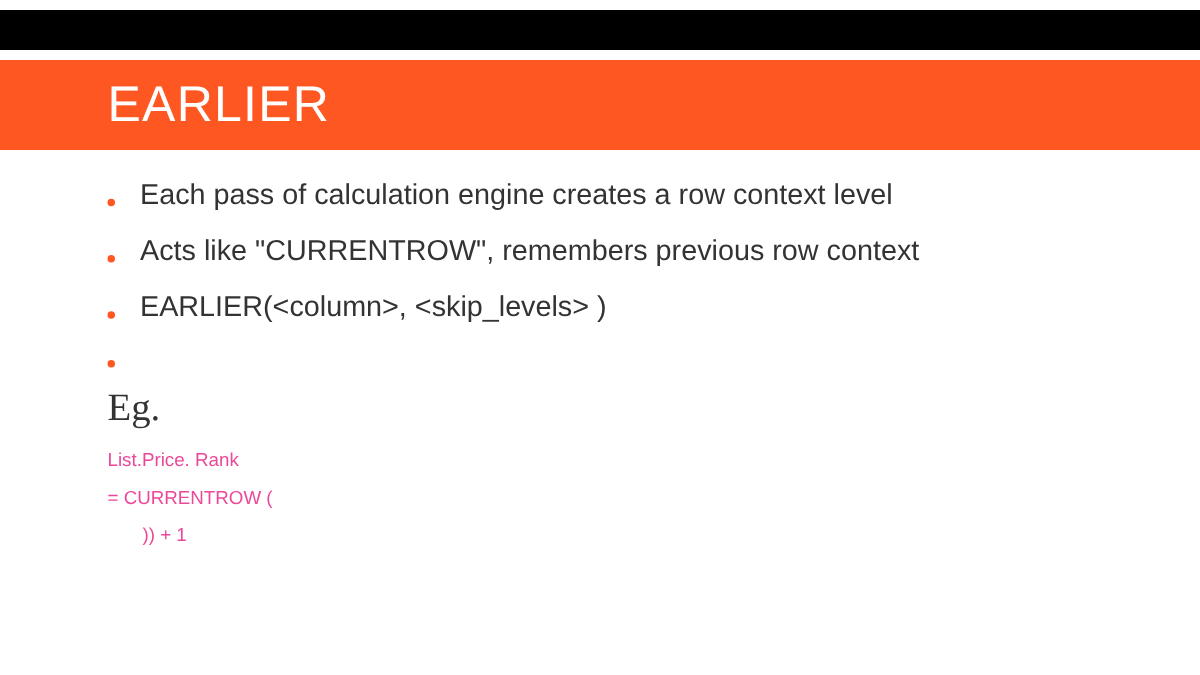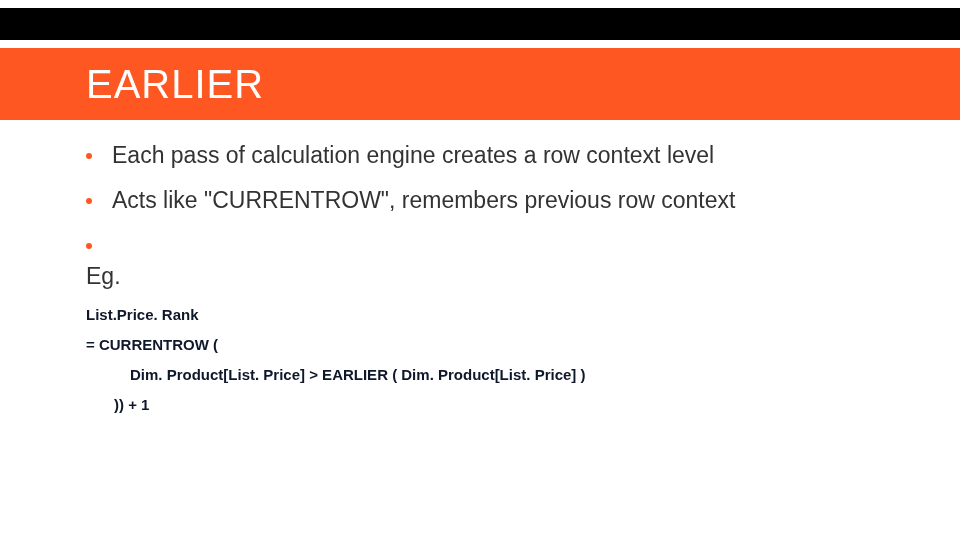--- a/index.html
+++ b/index.html
@@ -3,25 +3,25 @@
 <meta charset="utf-8">
 <style>
   * { margin: 0; padding: 0; box-sizing: border-box; }
   html, body { width: 960px; height: 540px; font-family: "Segoe UI Light", "Segoe UI", Arial, sans-serif; background: #fff; overflow: hidden; }
   .slide { width: 960px; height: 540px; position: relative; }
   .blackbar { position: absolute; top: 8px; left: 0; right: 0; height: 32px; background: #000; }
   .titlebar { position: absolute; top: 48px; left: 0; right: 0; height: 72px; background: #ff5722; display: flex; align-items: center; padding-left: 86px; }
   .title { color: #fff; font-size: 40px; font-weight: 300; letter-spacing: 1px; }
   .body { position: absolute; top: 140px; left: 86px; right: 60px; }
   ul.bullets { list-style: none; }
-  ul.bullets li { display: flex; align-items: flex-start; margin-bottom: 14px; }
+  ul.bullets li { display: flex; align-items: center; margin-bottom: 14px; }
   ul.bullets li .dot { width: 6px; height: 6px; border-radius: 50%; background: #ff5722; margin-top: 13px; margin-right: 20px; flex-shrink: 0; }
   ul.bullets li .txt { color: #333; font-size: 23px; font-weight: 400; line-height: 1.35; }
-  .eg { color: #333; font-size: 23px; font-weight: 400; margin-top: 6px; margin-bottom: 16px; }
-  .code { color: #0f172a; font-size: 15px; font-weight: 700; line-height: 1.2; }
+  .eg { color: #333; font-size: 31px; font-weight: 400; margin-top: 6px; margin-bottom: 16px; font-family: Liberation Serif, serif; }
+  .code { color: #ec4899; font-size: 15px; font-weight: 400; line-height: 1.2; }
   .code .row { margin-bottom: 12px; }
   .ind1 { padding-left: 24px; }
   .ind2 { padding-left: 44px; }
   .ind3 { padding-left: 28px; }
   .gap { display: inline-block; width: 46px; }
 </style>
 </head>
 <body>
 
 <div class="slide">
@@ -34,23 +34,26 @@
       <li>
         <span class="dot"></span>
         <span class="txt">Each pass of calculation engine creates a row context level</span>
       </li>
       <li>
         <span class="dot"></span>
         <span class="txt">Acts like "CURRENTROW", remembers previous row context</span>
       </li>
       <li>
         <span class="dot"></span>
+        <span class="txt">EARLIER(&lt;column&gt;, &lt;skip_levels&gt; )</span>
+      </li>
+      <li>
+        <span class="dot"></span>
       </li>
     </ul>
     <div class="eg">Eg.</div>
     <div class="code">
       <div class="row">List.Price. Rank</div>
       <div class="row">= CURRENTROW (</div>
-      <div class="row ind2">Dim. Product[List. Price] &gt; EARLIER ( Dim. Product[List. Price] )</div>
       <div class="row ind3">)) + 1</div>
     </div>
   </div>
 </div>
 
 </body></html>

